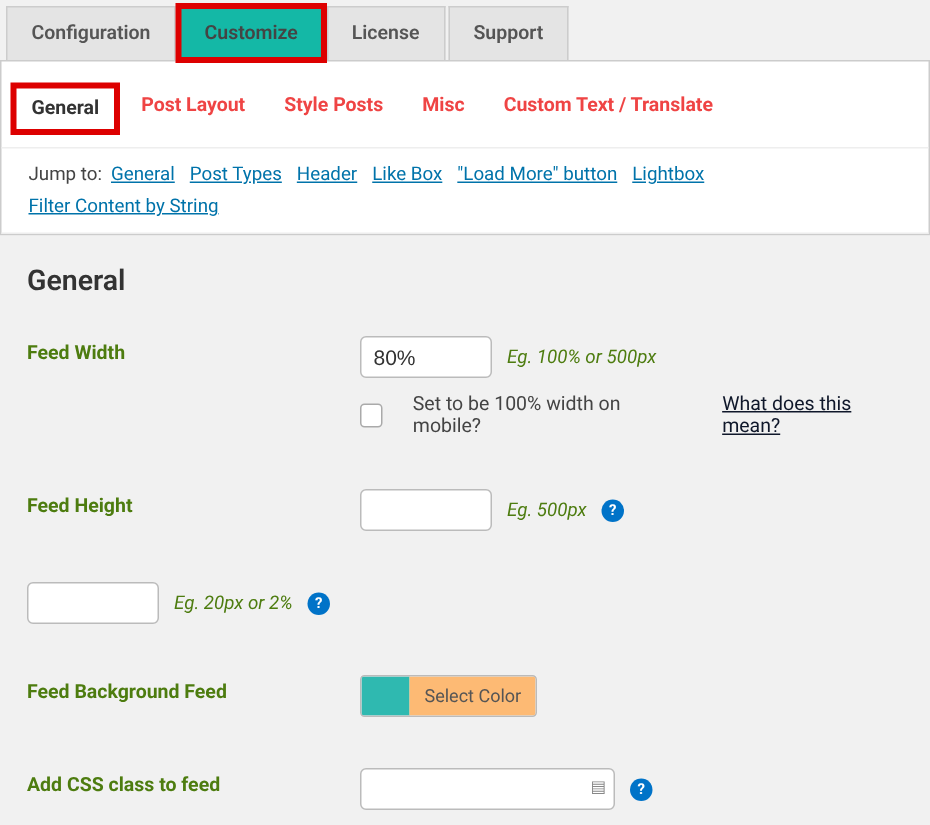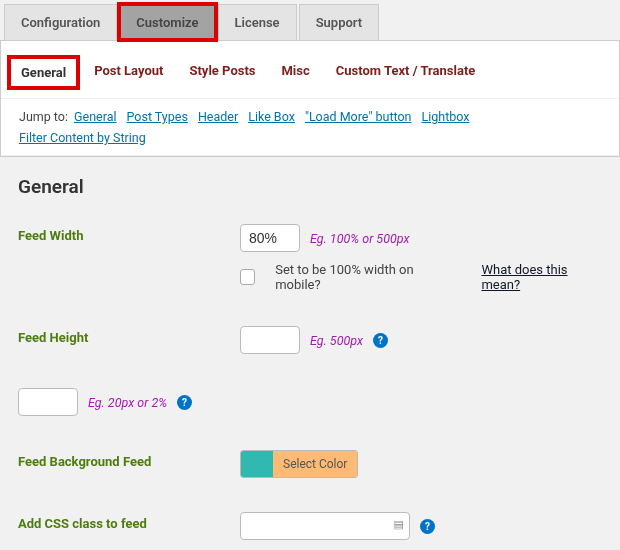--- a/index.html
+++ b/index.html
@@ -22,21 +22,21 @@
     color: #555;
     font-weight: 600;
     background: #e4e4e4;
     border: 1px solid #ccc;
     border-bottom: none;
     margin-right: 2px;
     font-size: 13px;
     cursor: pointer;
   }
   .tab-primary.active {
-    background: #a3a3a3;
+    background: #14b8a6;
     color: #444;
   }
   .highlight-box {
     outline: 4px solid #d00;
     outline-offset: -2px;
   }
   .inner-panel {
     background: #fff;
     border: 1px solid #ccc;
     padding: 0;
@@ -44,21 +44,21 @@
   .tabs-secondary {
     display: flex;
     padding: 16px 8px 10px 8px;
     gap: 6px;
     border-bottom: 1px solid #eee;
   }
   .tab-secondary {
     padding: 6px 10px;
     font-weight: 700;
     font-size: 13px;
-    color: #7f1d1d;
+    color: #ef4444;
     cursor: pointer;
   }
   .tab-secondary.active {
     color: #333;
   }
   .tab-secondary.highlight-box {
     padding: 8px 12px;
   }
   .jumpto {
     padding: 10px 18px;
@@ -107,30 +107,30 @@
   .form-line {
     display: flex;
     align-items: center;
     gap: 10px;
   }
   input[type="text"].txt {
     border: 1px solid #bbb;
     border-radius: 4px;
     padding: 5px 8px;
     font-size: 14px;
-    width: 60px;
+    width: 88px;
     background: #fff;
     color: #333;
   }
   input[type="text"].txt.wide {
     width: 170px;
   }
   .hint {
     font-style: italic;
-    color: #a21caf;
+    color: #4d7c0f;
     font-size: 12.5px;
   }
   .checkbox-line {
     display: flex;
     align-items: center;
     gap: 20px;
     font-size: 13px;
     color: #444;
   }
   input[type="checkbox"] {

